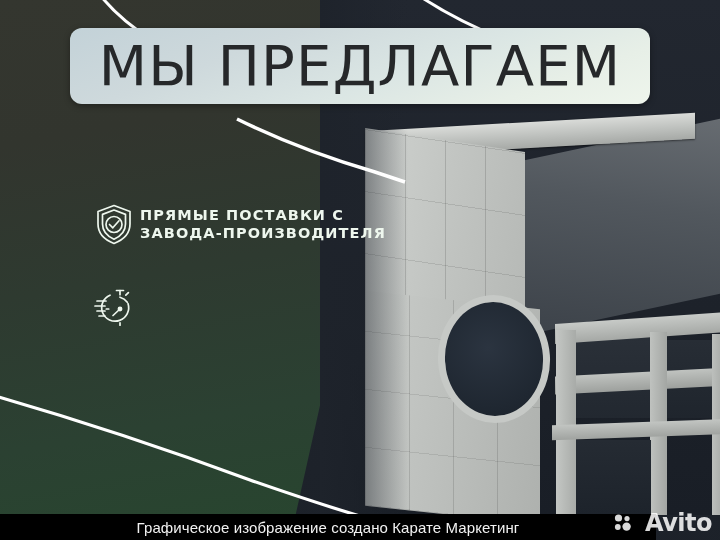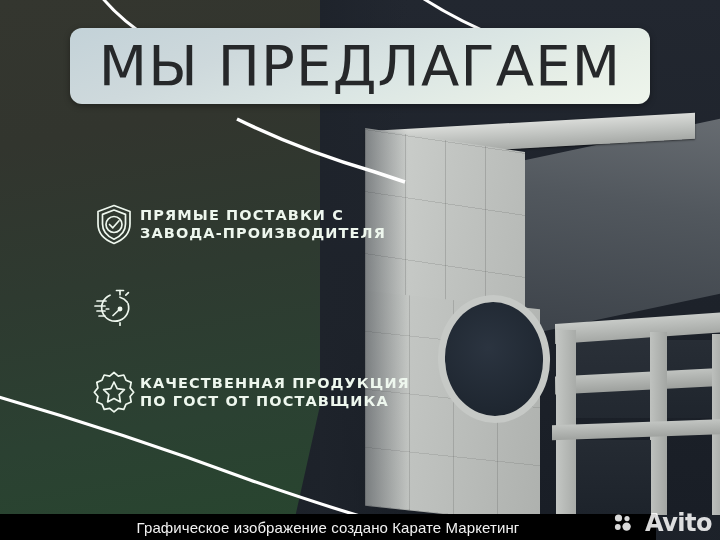--- a/index.html
+++ b/index.html
@@ -230,30 +230,20 @@
           <path d="M28 36.8 v2.4"></path>
           <path d="M14.3 23 h2.4"></path>
           <path d="M5 15 h9"></path>
           <path d="M3 20 h10"></path>
           <path d="M5 25 h8"></path>
           <path d="M7 30 h6"></path>
         </svg>
       </span>
     </div>
 
-    <div class="feature">
-      <span class="feature-icon">
-        <svg viewBox="0 0 44 44" fill="none" stroke="#eef7ee" stroke-width="1.7" stroke-linecap="round" stroke-linejoin="round">
-          <path d="M22 2.5 L26.3 6.1 L31.8 5 L34 10.2 L39.2 12.4 L38.1 17.9 L41.7 22.2 L38.1 26.5 L39.2 32 L34 34.2 L31.8 39.4 L26.3 38.3 L22 41.9 L17.7 38.3 L12.2 39.4 L10 34.2 L4.8 32 L5.9 26.5 L2.3 22.2 L5.9 17.9 L4.8 12.4 L10 10.2 L12.2 5 L17.7 6.1 Z"></path>
-          <path d="M22 12 L25.2 18.6 L32.4 19.6 L27.2 24.7 L28.4 31.9 L22 28.5 L15.6 31.9 L16.8 24.7 L11.6 19.6 L18.8 18.6 Z"></path>
-        </svg>
-      </span>
-      <span class="feature-label">КАЧЕСТВЕННАЯ  ПРОДУКЦИЯ
-ПО  ГОСТ  ОТ  ПОСТАВЩИКА</span>
-    </div>
 
   </div>
 
   <div class="caption-bar">
     <span class="caption-text">Графическое изображение создано Карате Маркетинг</span>
   </div>
 
   <div class="watermark">
     <svg class="wm-dots" viewBox="0 0 17 18">
       <circle cx="4.5" cy="4" r="3.6" fill="#ffffff"></circle>

